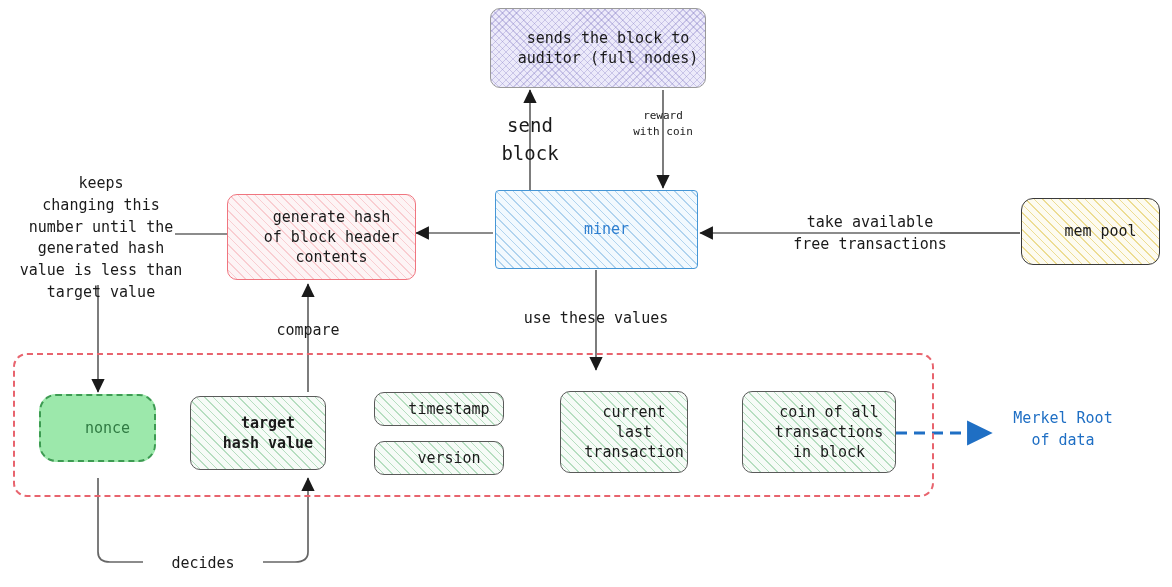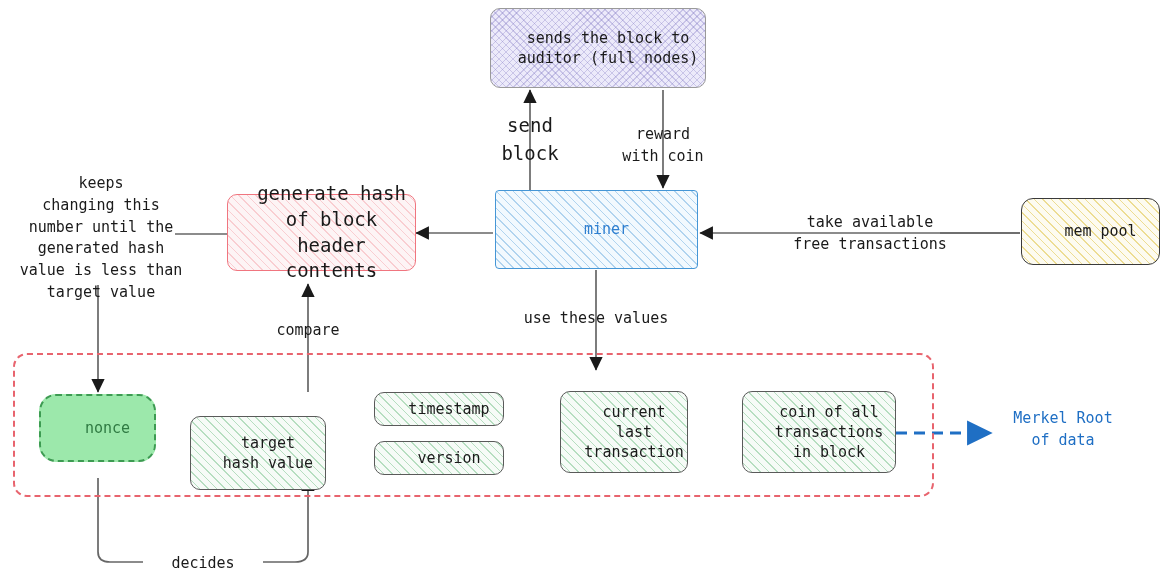--- a/index.html
+++ b/index.html
@@ -142,47 +142,47 @@
   </g>
 </svg>
 
 <div id="group-box"></div>
 
 <div class="node box-purple" style="left:490px; top:8px; width:216px; height:80px; font-size:15px;">sends the block to
 auditor (full nodes)</div>
 
 <div class="node box-blue" style="left:495px; top:190px; width:203px; height:79px; font-size:15px;">miner</div>
 
-<div class="node box-red" style="left:227px; top:194px; width:189px; height:77px; font-size:19px;">generate hash
+<div class="node box-red" style="left:227px; top:194px; width:189px; height:86px; font-size:15px;">generate hash
 of block header
 contents</div>
 
 <div class="node box-yellow" style="left:1021px; top:198px; width:139px; height:67px; font-size:15px;">mem pool</div>
 
 <div class="node box-green-solid" style="left:39px; top:394px; width:117px; height:68px; font-size:15px;border-radius:17px;">nonce</div>
 
-<div class="node box-green-hatch" style="left:190px; top:416px; width:136px; height:74px; font-size:15px;">target
+<div class="node box-green-hatch" style="left:190px; top:396px; width:136px; height:74px; font-size:15px;font-weight:bold;">target
 hash value</div>
 
 <div class="node box-green-hatch" style="left:374px; top:392px; width:130px; height:34px; font-size:15px;">timestamp</div>
 
 <div class="node box-green-hatch" style="left:374px; top:441px; width:130px; height:34px; font-size:15px;">version</div>
 
 <div class="node box-green-hatch" style="left:560px; top:391px; width:128px; height:82px; font-size:15px;">current
 last
 transaction</div>
 
 <div class="node box-green-hatch" style="left:742px; top:391px; width:154px; height:82px; font-size:15px;">coin of all
 transactions
 in block</div>
 
 <div class="lbl" style="left:478px; top:112px; width:104px; font-size:19px;">send
 block</div>
 
-<div class="lbl" style="left:598px; top:124px; width:130px; font-size:15px;">reward
+<div class="lbl" style="left:598px; top:108px; width:130px; font-size:11px;">reward
 with coin</div>
 
 <div class="lbl" style="left:785px; top:212px; width:170px; font-size:15px;">take available
 free transactions</div>
 
 <div class="lbl" style="left:506px; top:308px; width:180px; font-size:15px;">use these values</div>
 
 <div class="lbl" style="left:248px; top:320px; width:120px; font-size:15px;">compare</div>
 
 <div class="lbl" style="left:143px; top:553px; width:120px; font-size:15px; background:#fff;">decides</div>

